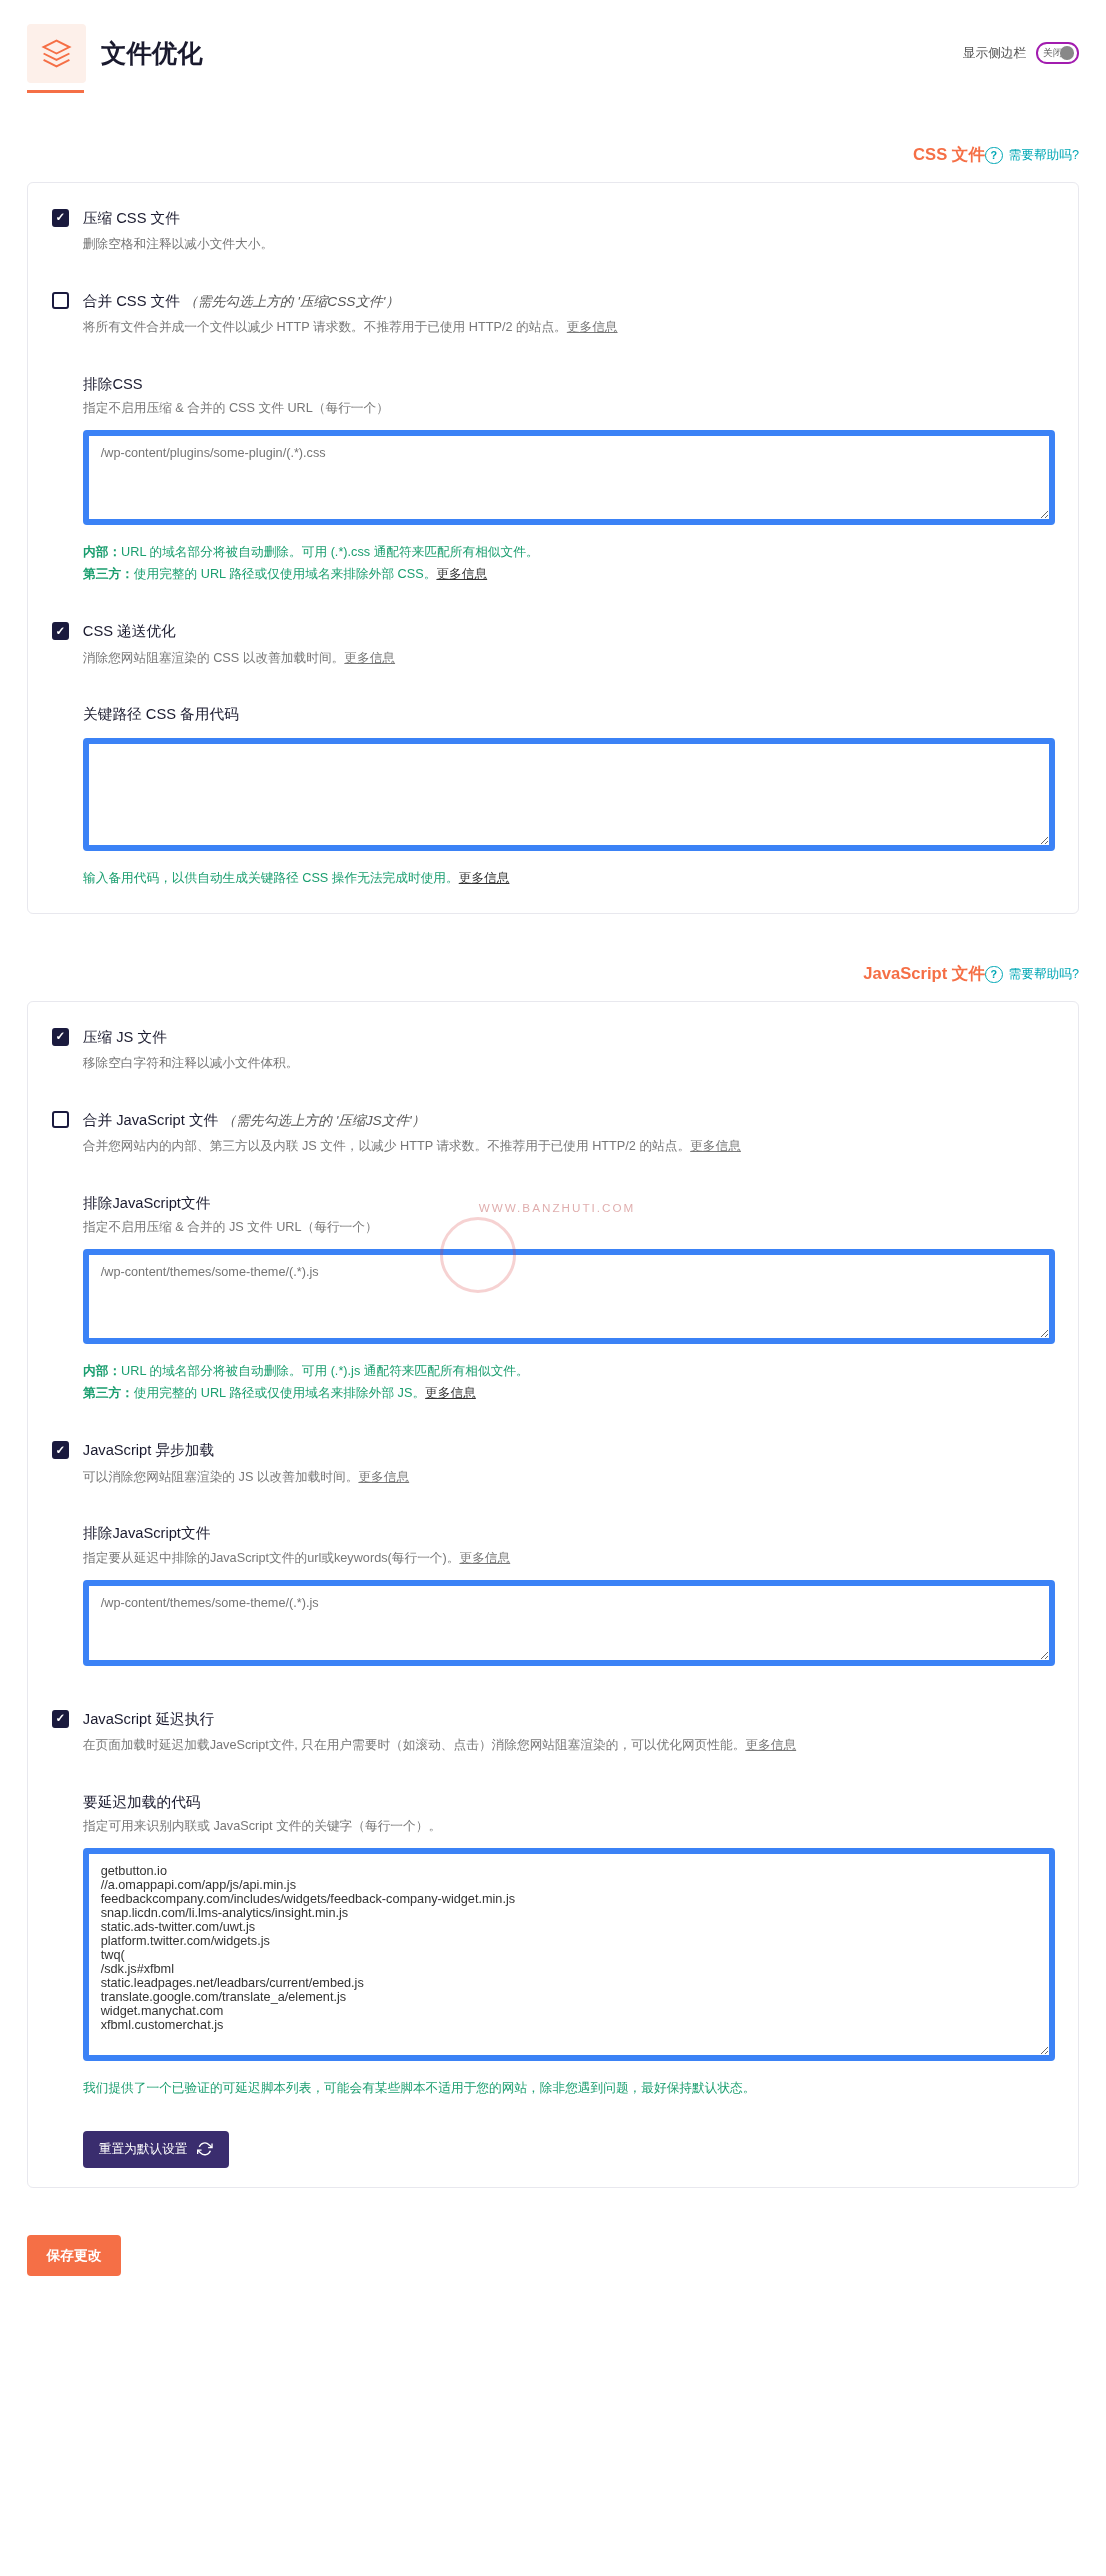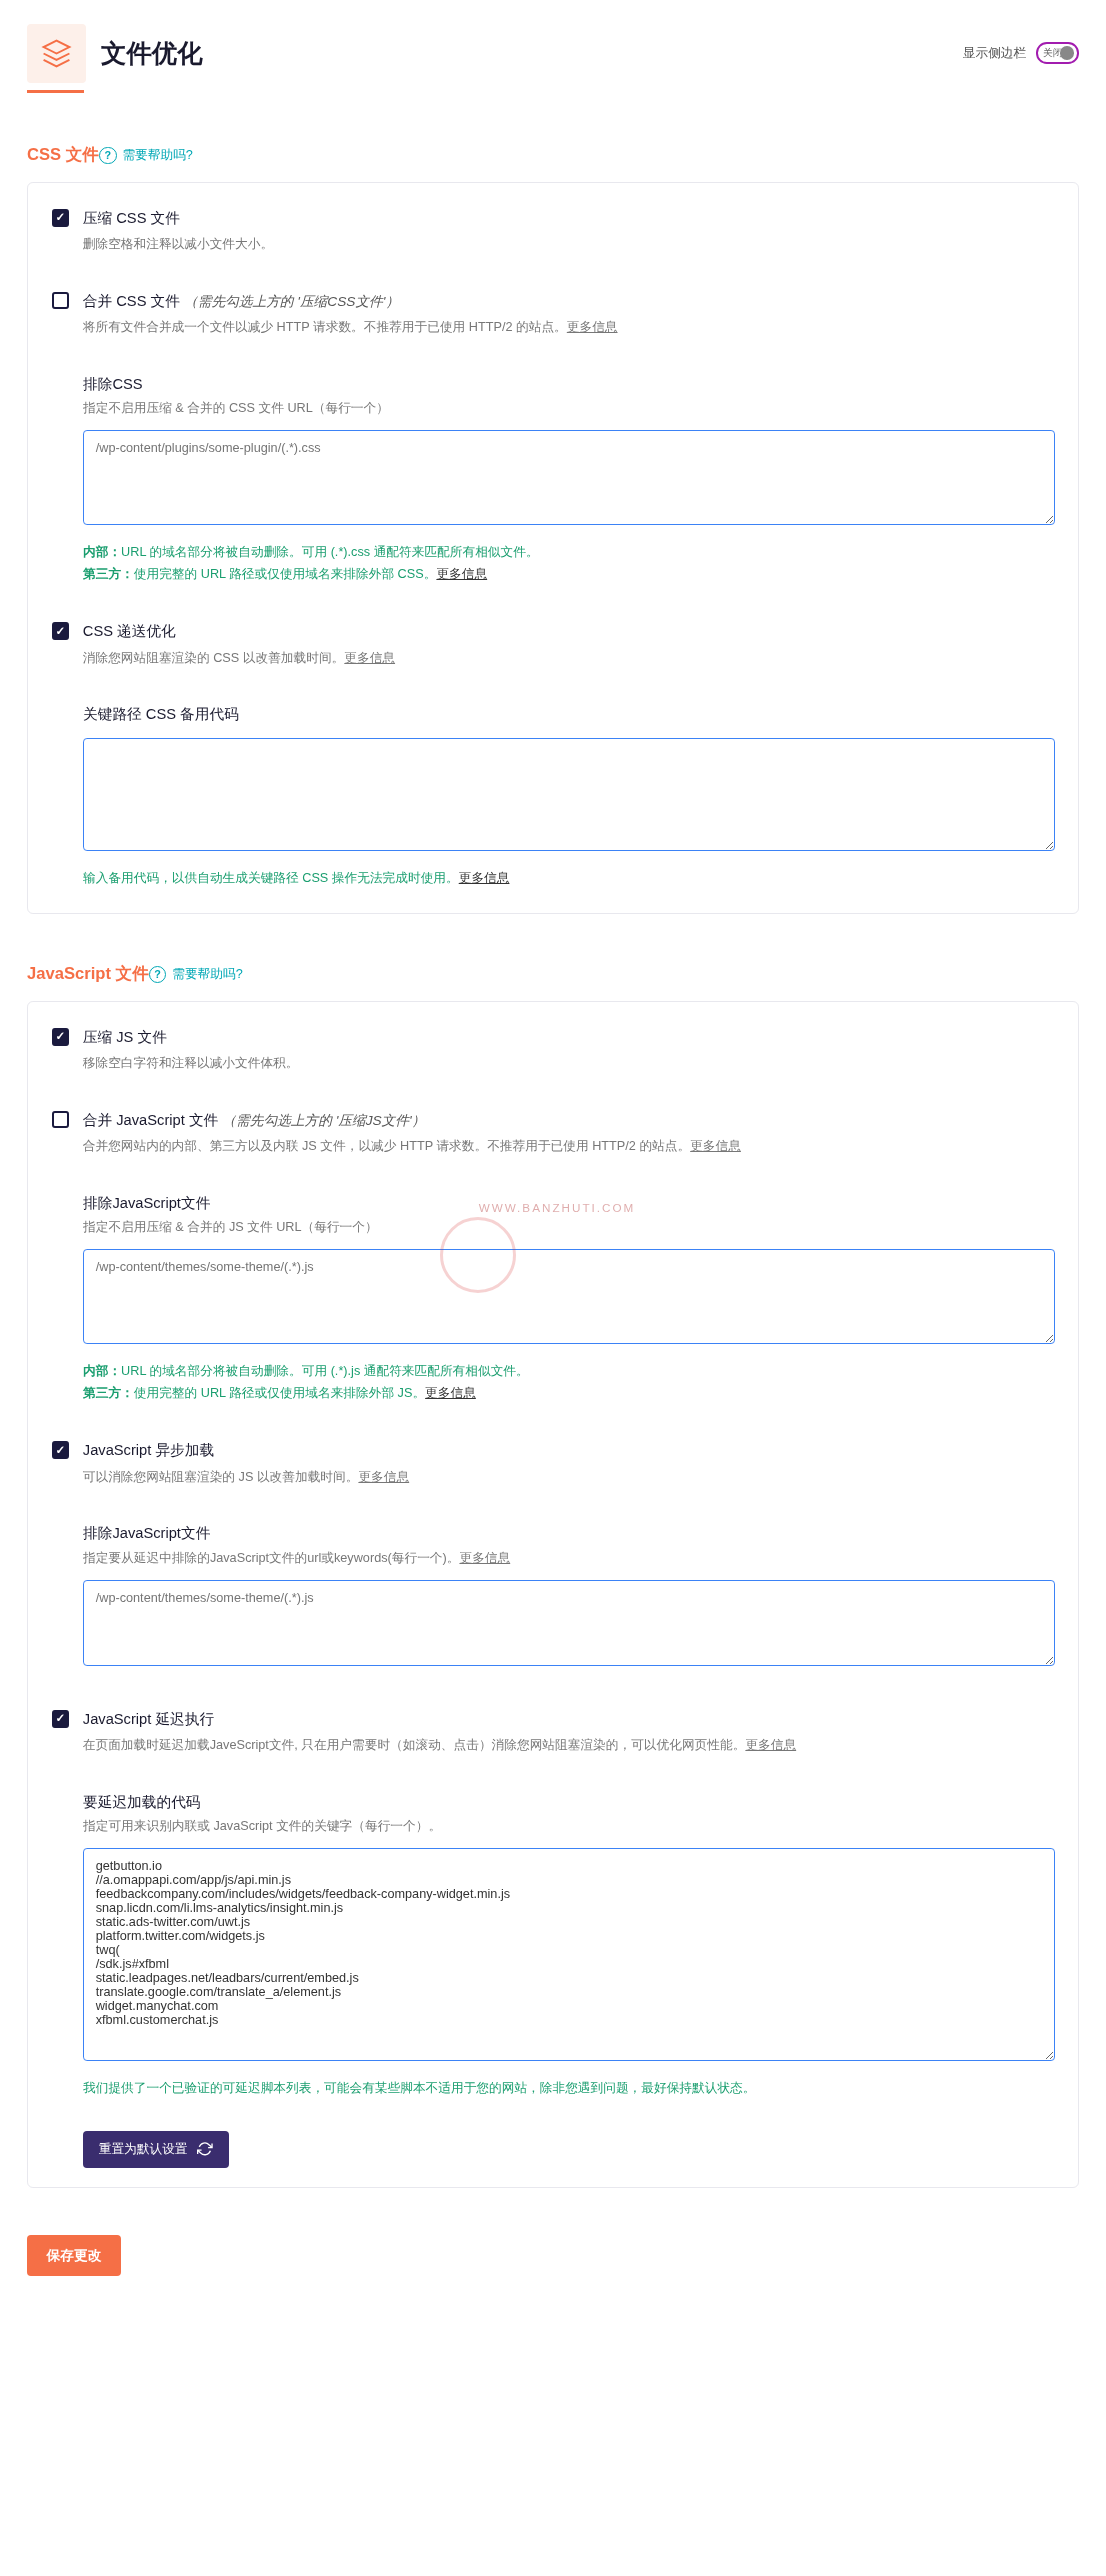--- a/index.html
+++ b/index.html
@@ -8,38 +8,38 @@
 .header{display:flex;align-items:center;justify-content:space-between;margin-bottom:7.8px}
 .header-left{display:flex;align-items:center;gap:15px}
 .icon-box{width:59px;height:59px;background:#fdf0ea;display:flex;align-items:center;justify-content:center;border-radius:3.9px}
 .icon-box svg{width:31px;height:31px;stroke:#f56f46;fill:none;stroke-width:1.5}
 .page-title{font-size:25.4px;font-weight:700;color:#1a1a2e}
 .header-right{display:flex;align-items:center;gap:9.8px;font-size:12.7px;color:#555}
 .toggle{width:43px;height:21.5px;border-radius:10.8px;background:#fff;border:2px solid #a21caf;position:relative;display:flex;align-items:center;cursor:pointer}
 .toggle-knob{width:13.7px;height:13.7px;border-radius:50%;background:#888;position:absolute;right:2.9px}
 .toggle-label{font-size:9.8px;position:absolute;left:4.9px;color:#666}
 .tab-underline{width:57px;height:2.9px;background:#f56f46;margin-top:3.9px;margin-bottom:49px}
-.section-header{display:flex;justify-content:flex-start;align-items:center;margin-bottom:13.7px}
+.section-header{display:flex;justify-content:flex-end;align-items:center;margin-bottom:13.7px}
 .section-title{color:#f56f46;font-size:16.6px;font-weight:600}
 .help-link{display:flex;align-items:center;gap:5.9px;color:#00a7b5;font-size:12.7px;text-decoration:none;cursor:pointer}
 .help-icon{width:17.6px;height:17.6px;border:1.5px solid #00a7b5;border-radius:50%;display:flex;align-items:center;justify-content:center;font-size:10.8px;font-weight:700}
 .panel{border:1px solid #e8e8ee;border-radius:5.9px;padding:5.9px 0;margin-bottom:47px}
 .option{display:flex;gap:13.7px;padding:17.6px 23.5px;align-items:flex-start}
 .checkbox{width:17.6px;height:17.6px;border:2px solid #1a1a3e;border-radius:2.9px;flex-shrink:0;margin-top:2px;display:flex;align-items:center;justify-content:center;cursor:pointer}
 .checkbox.checked{background:#1a1a3e}
 .checkbox.checked::after{content:"✓";color:#fff;font-size:11.7px;font-weight:700}
 .option-body{flex:1}
 .option-title{font-size:14.7px;color:#1a1a2e;font-weight:500}
 .option-hint{font-style:italic;color:#555;font-size:13.7px}
 .option-desc{font-size:12.7px;color:#777;margin-top:3.9px}
 .more-link{text-decoration:underline;color:#777;cursor:pointer}
 .sub-block{padding:17.6px 23.5px 17.6px 55px}
 .sub-title{font-size:14.7px;color:#1a1a2e;font-weight:500}
 .sub-desc{font-size:12.7px;color:#777;margin-top:2px;margin-bottom:11.7px}
-textarea{width:100%;border:1px solid #3b82f6;border-radius:3.9px;padding:9.8px 11.7px;font-size:12.7px;font-family:inherit;color:#888;resize:vertical;background:#fff}
+textarea{width:100%;border:6px solid #3b82f6;border-radius:3.9px;padding:9.8px 11.7px;font-size:12.7px;font-family:inherit;color:#888;resize:vertical;background:#fff}
 textarea.h-97{height:95px}
 textarea.h-116{height:113px}
 textarea.h-88{height:86px}
 textarea.h-218{height:213px}
 .note{font-size:12.7px;margin-top:9.8px;line-height:1.7}
 .note .g{color:#1a9e6f}
 .note .gb{color:#1a9e6f;font-weight:600}
 .reset-btn{display:inline-flex;align-items:center;gap:9.8px;background:#3a2d6e;color:#fff;border:none;padding:9.8px 15.7px;border-radius:3.9px;font-size:12.7px;font-weight:400;cursor:pointer;margin:13.7px 0 13.7px 55px}
 .reset-btn svg{width:15.7px;height:15.7px;stroke:#fff;fill:none;stroke-width:2}
 .save-btn{background:#f56f46;color:#fff;border:none;padding:11.7px 19.6px;border-radius:3.9px;font-size:13.7px;font-weight:600;cursor:pointer}

